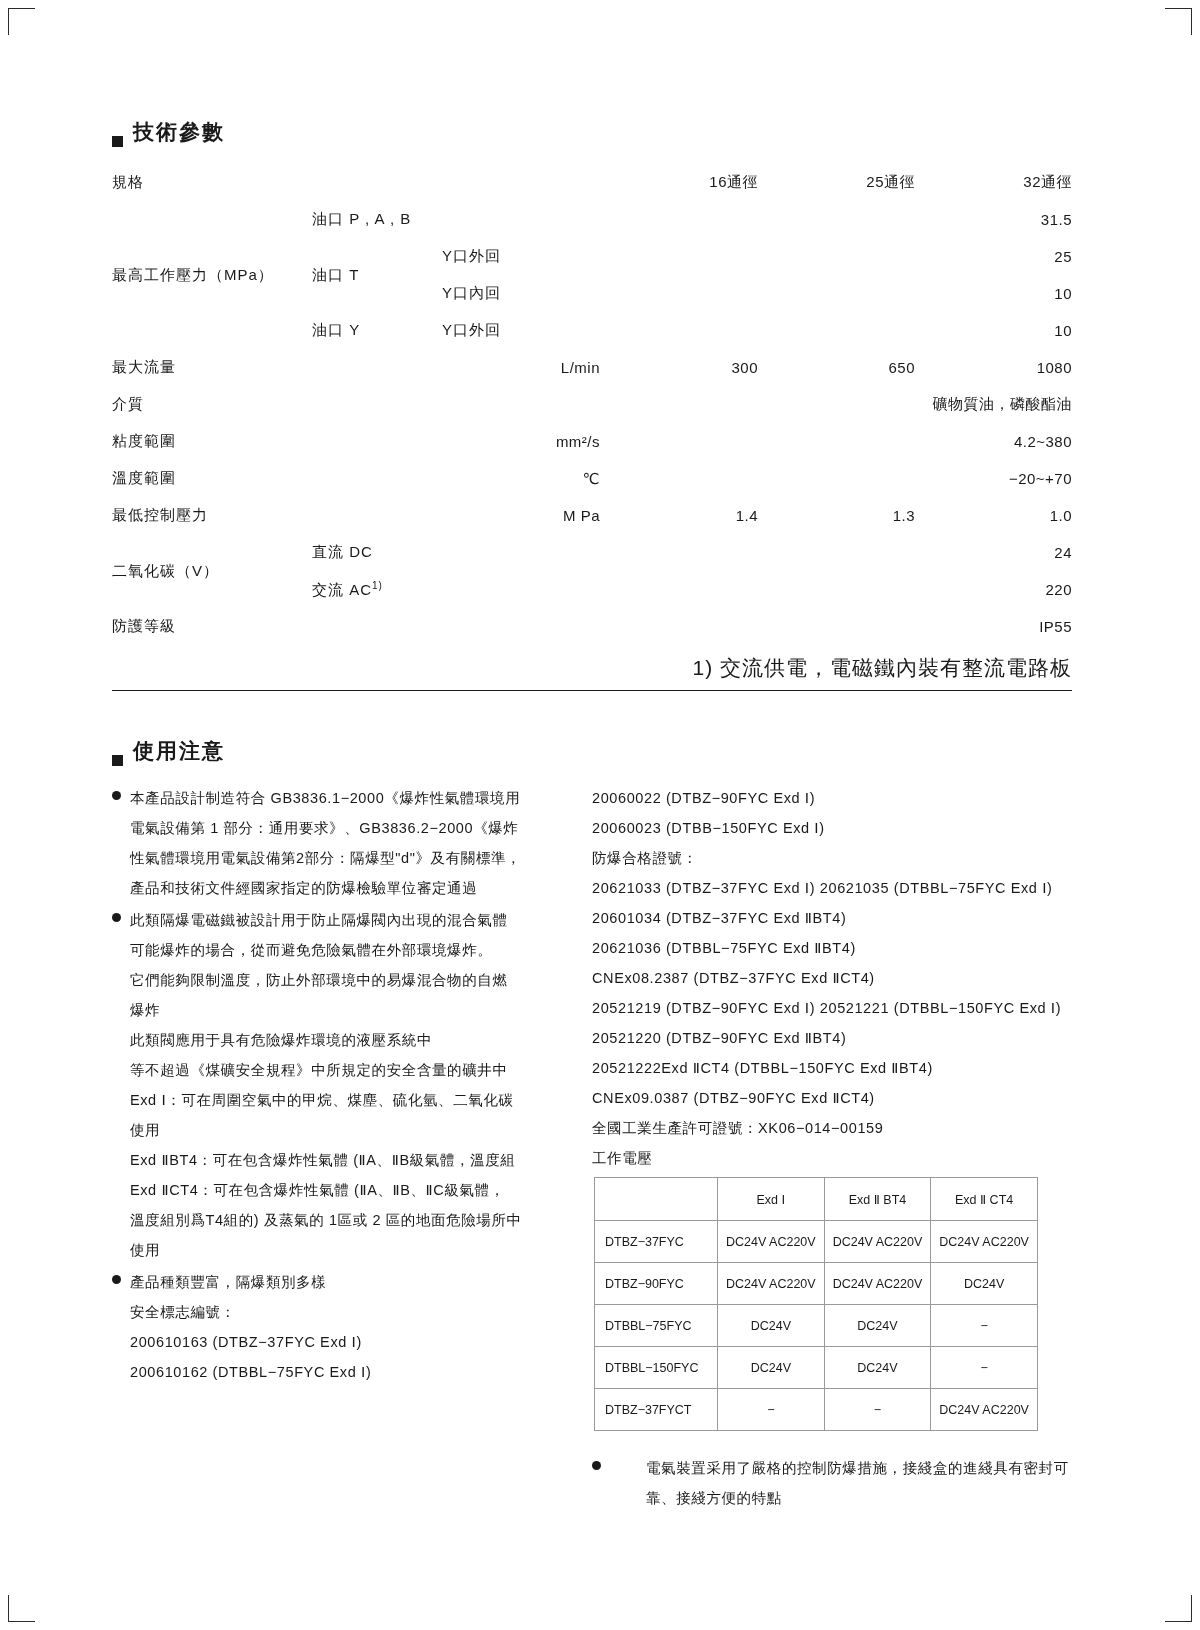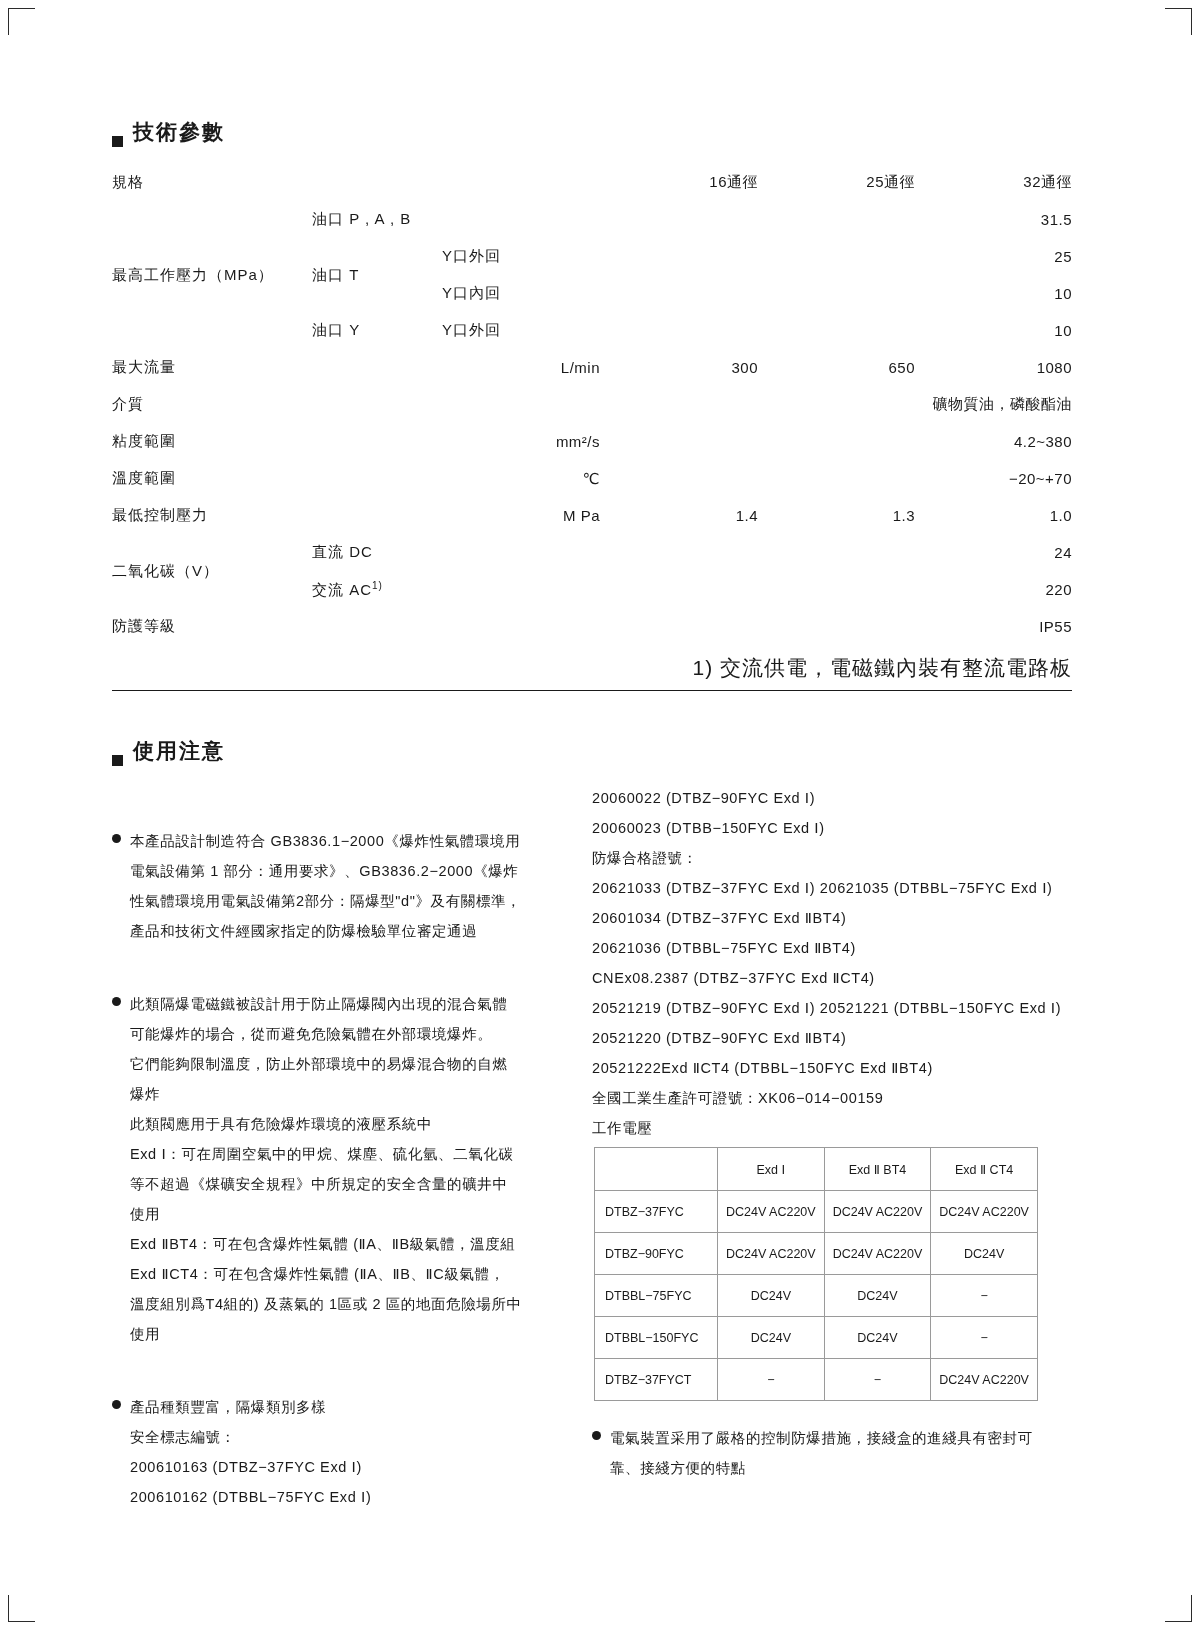--- a/index.html
+++ b/index.html
@@ -92,21 +92,20 @@
     gap: 0px;
     margin-top: 16px;
   }
   .col-l { width: 480px; }
   .col-r { width: 480px; }
 
   .bullet-block {
     display: flex;
     align-items: flex-start;
     margin-bottom: 2px;
-    margin-top: 43px;
   }
   .dot {
     flex: 0 0 auto;
     width: 9px;
     height: 9px;
     border-radius: 50%;
     background: #1a1a1a;
     margin: 8px 9px 0 0;
   }
   .blines { flex: 1 1 auto; }
@@ -145,21 +144,21 @@
     white-space: nowrap;
   }
   table.volt td.rowhead {
     text-align: left;
     padding-left: 10px;
     min-width: 104px;
   }
   table.volt thead td { height: 30px; }
   table.volt .blank { border-top: 1px solid #9a9a9a; border-left: 1px solid #9a9a9a; }
 
-  .last-bullet { margin-top: 22px; }
+  .last-bullet { margin-top: 22px; gap: 36px; }
 </style>
 </head>
 <body>
 
 <div class="crop-mark cm-tl"></div>
 <div class="crop-mark cm-tr"></div>
 <div class="crop-mark cm-bl"></div>
 <div class="crop-mark cm-br"></div>
 
 <div class="page">
@@ -283,22 +282,22 @@
         </div>
 
         <div class="bullet-block">
           <span class="dot"></span>
           <div class="blines">
             <div class="tline">此類隔爆電磁鐵被設計用于防止隔爆閥內出現的混合氣體</div>
             <div class="tline">可能爆炸的場合，從而避免危險氣體在外部環境爆炸。</div>
             <div class="tline">它們能夠限制溫度，防止外部環境中的易爆混合物的自燃</div>
             <div class="tline">爆炸</div>
             <div class="tline">此類閥應用于具有危險爆炸環境的液壓系統中</div>
+            <div class="tline">等不超過《煤礦安全規程》中所規定的安全含量的礦井中</div>
             <div class="tline">Exd Ⅰ：可在周圍空氣中的甲烷、煤塵、硫化氫、二氧化碳</div>
-            <div class="tline">等不超過《煤礦安全規程》中所規定的安全含量的礦井中</div>
             <div class="tline">使用</div>
             <div class="tline">Exd ⅡBT4：可在包含爆炸性氣體 (ⅡA、ⅡB級氣體，溫度組</div>
             <div class="tline">Exd ⅡCT4：可在包含爆炸性氣體 (ⅡA、ⅡB、ⅡC級氣體，</div>
             <div class="tline">溫度組別爲T4組的) 及蒸氣的 1區或 2 區的地面危險場所中</div>
             <div class="tline">使用</div>
           </div>
         </div>
 
         <div class="bullet-block">
           <span class="dot"></span>
@@ -316,20 +315,21 @@
         <div class="plain-line">20060022 (DTBZ−90FYC Exd Ⅰ)</div>
         <div class="plain-line">20060023 (DTBB−150FYC Exd Ⅰ)</div>
         <div class="plain-line">防爆合格證號：</div>
         <div class="plain-line">20621033 (DTBZ−37FYC Exd Ⅰ)     20621035 (DTBBL−75FYC Exd Ⅰ)</div>
         <div class="plain-line">20601034 (DTBZ−37FYC Exd ⅡBT4)</div>
         <div class="plain-line">20621036 (DTBBL−75FYC Exd ⅡBT4)</div>
         <div class="plain-line">CNEx08.2387 (DTBZ−37FYC Exd ⅡCT4)</div>
         <div class="plain-line">20521219 (DTBZ−90FYC Exd Ⅰ)     20521221 (DTBBL−150FYC Exd Ⅰ)</div>
         <div class="plain-line">20521220 (DTBZ−90FYC Exd ⅡBT4)</div>
         <div class="plain-line">20521222Exd ⅡCT4 (DTBBL−150FYC Exd ⅡBT4)</div>
+        <div class="plain-line">CNEx09.0387 (DTBZ−90FYC Exd ⅡCT4)</div>
         <div class="plain-line">全國工業生產許可證號：XK06−014−00159</div>
 
         <div class="volt-title">工作電壓</div>
 
         <table class="volt">
           <thead>
             <tr>
               <td class="blank"></td>
               <td>Exd Ⅰ</td>
               <td>Exd Ⅱ BT4</td>

